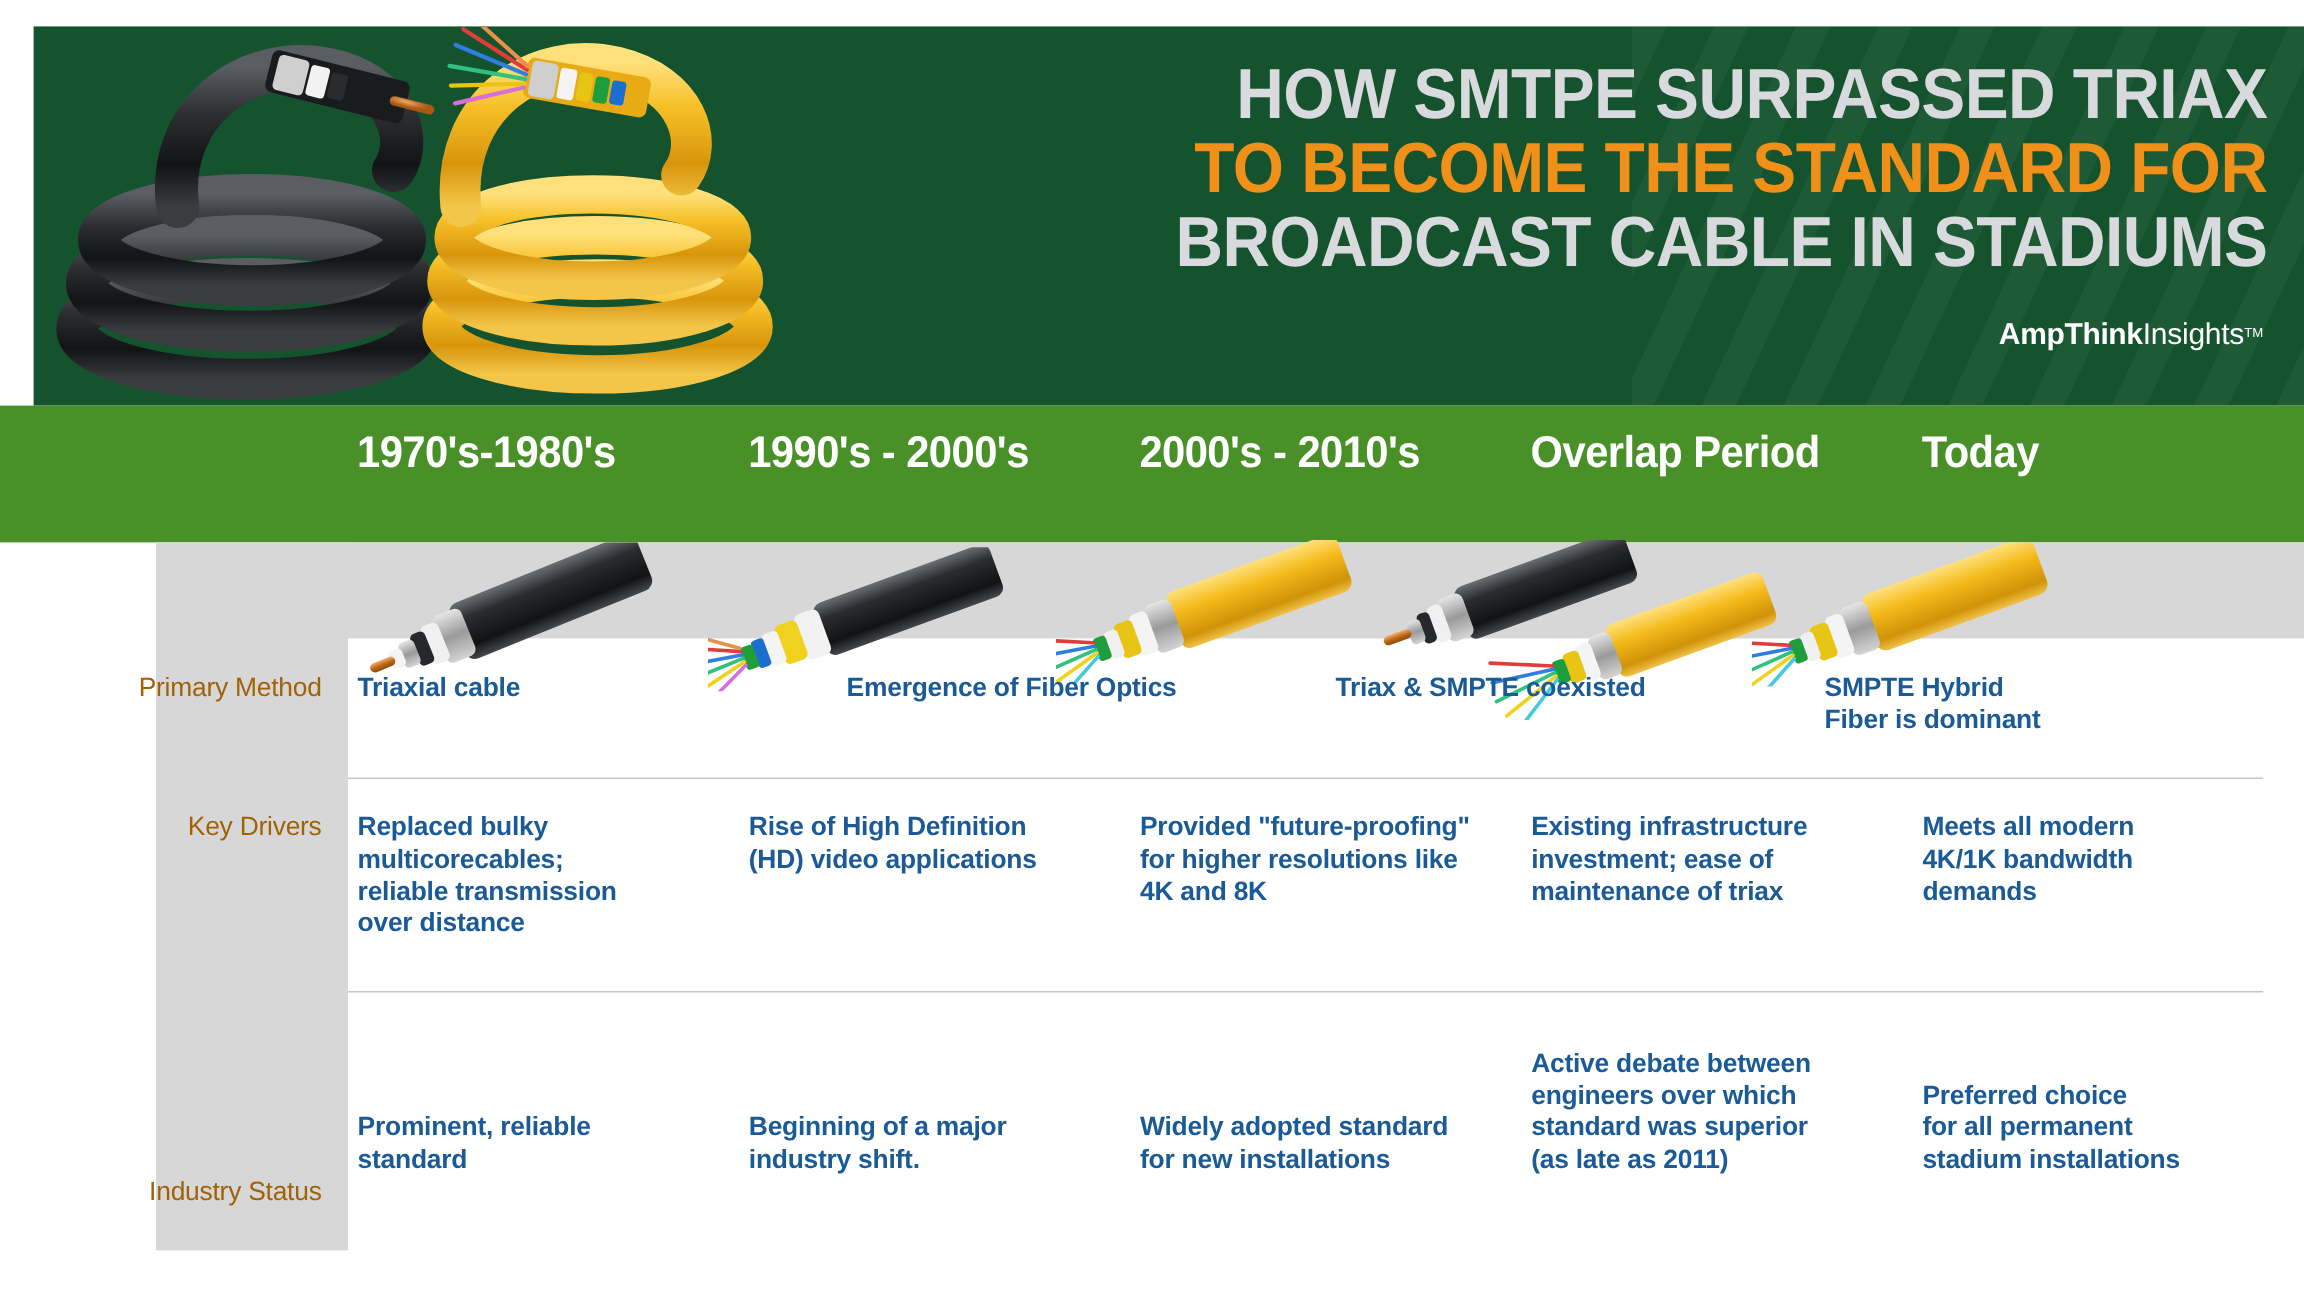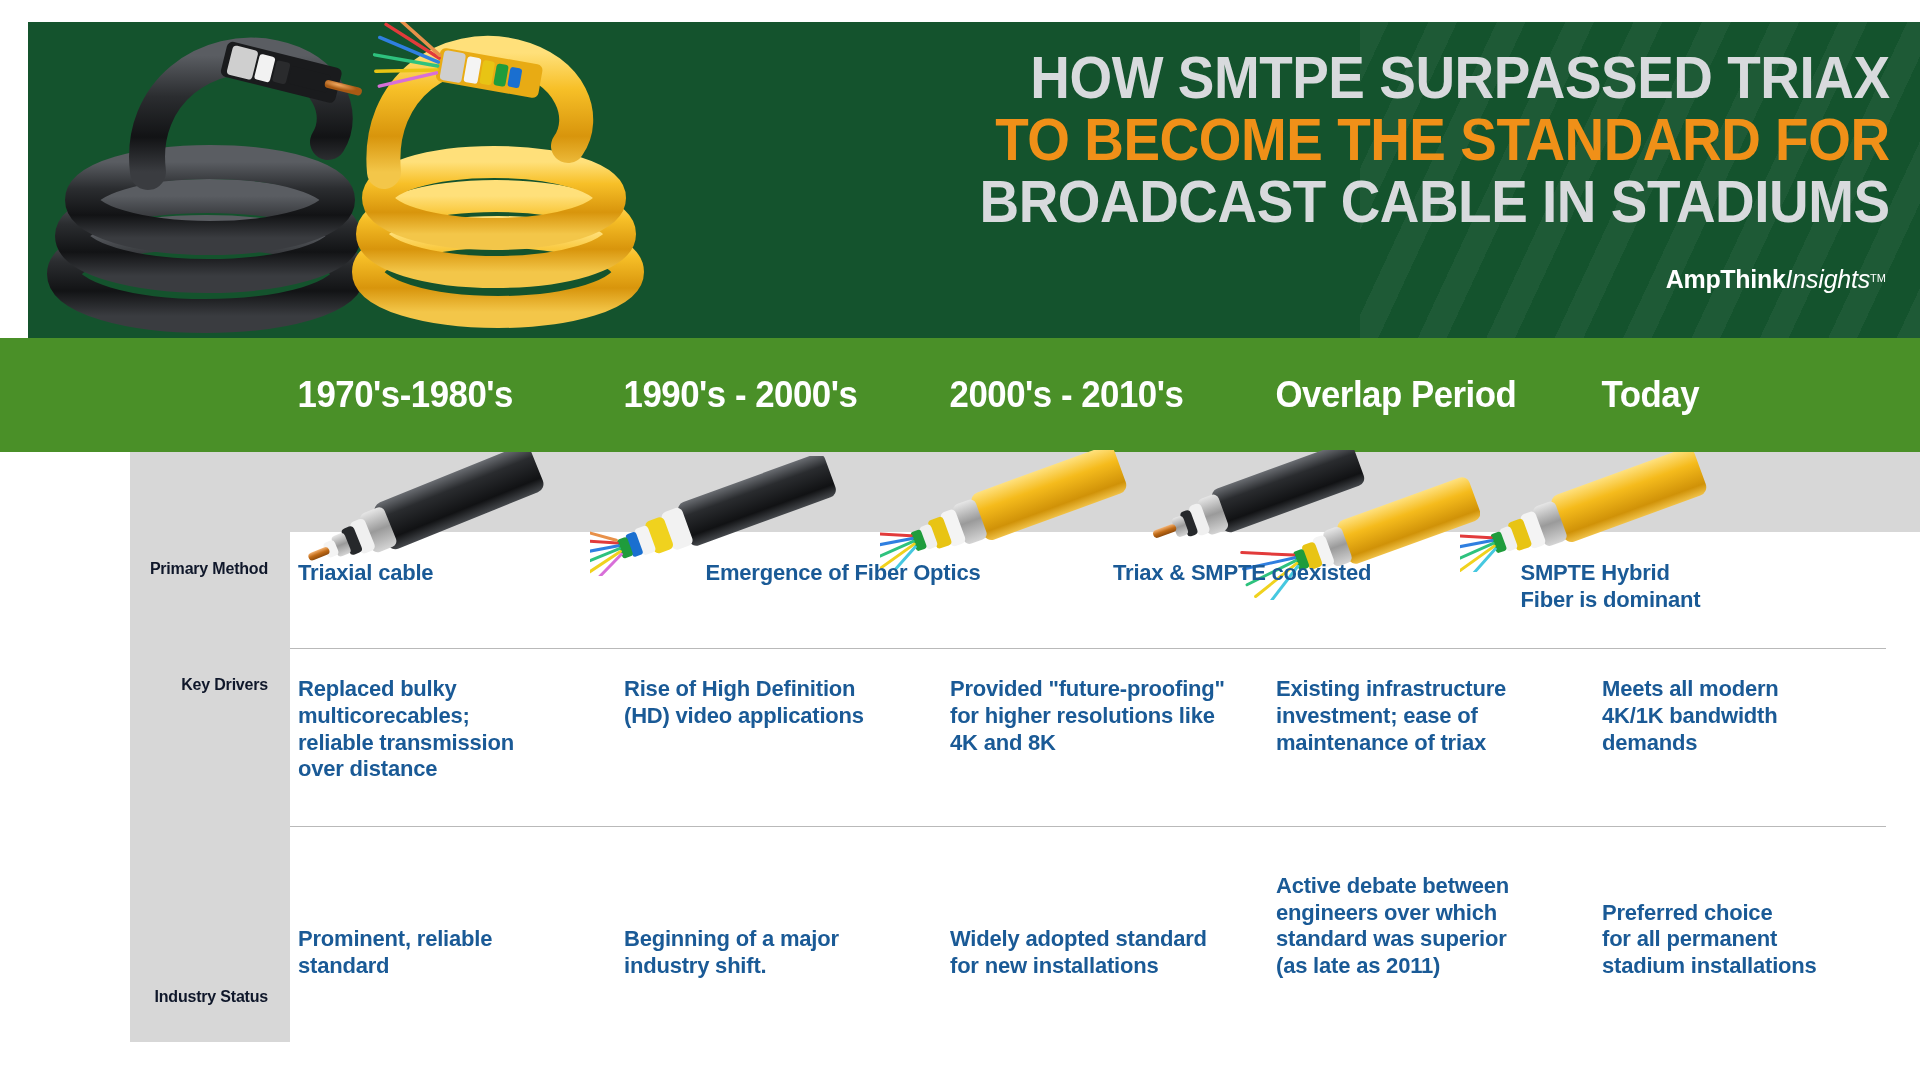--- a/index.html
+++ b/index.html
@@ -21,52 +21,52 @@
   .title-line { font-family:"Liberation Sans Narrow","Liberation Sans", sans-serif;
                 font-weight:bold; font-size:59px; letter-spacing:-0.5px;
                 color:#d8dadd; text-transform:uppercase;
                 transform:scaleX(0.93); transform-origin:right center;
                 white-space:nowrap; display:block; margin-bottom:4px; }
   .title-line.accent { color:#f09018; }
 
   .logo { position:absolute; right:34px; bottom:44px; white-space:nowrap;
           color:#ffffff; }
   .logo-amp { font-size:25px; font-weight:bold; letter-spacing:-0.3px; }
-  .logo-ins { font-size:25px; font-style:italic; font-weight:400;
+  .logo-ins { font-size:25px; font-weight:400;
               letter-spacing:-0.2px; }
   .logo-tm  { font-size:11px; vertical-align:super; font-weight:400; }
 
   
   .coil-wrap { position:absolute; left:0; top:0; width:720px; height:316px; }
 
   
   .green-band { position:absolute; left:0; top:338px; width:1920px; height:114px;
                 background:#4a9028; }
   .era-row { position:absolute; left:0; top:338px; width:1920px; height:92px;
-             display:flex; align-items:flex-end; padding-bottom:14px; }
+             display:flex; align-items:center; padding-bottom:14px; }
   .era-spacer { width:290px; flex:0 0 290px; }
   .era { flex:1 1 0; color:#ffffff; font-weight:bold; font-size:37px;
          font-family:"Liberation Sans Narrow","Liberation Sans", sans-serif;
          letter-spacing:-0.5px; transform:scaleX(0.94); transform-origin:left center;
          white-space:nowrap; padding-left:8px; }
 
   
   .gray-band { position:absolute; left:130px; top:452px; width:1790px; height:80px;
                background:#d7d7d7; }
   
   .sidebar { position:absolute; left:130px; top:452px; width:160px; height:590px;
              background:#d7d7d7; }
 
   
   .table { position:absolute; left:0; top:532px; width:1920px; }
   .trow { display:flex; position:relative; }
   .trow + .trow::before { content:""; position:absolute; left:290px; right:34px;
                           top:0; height:1px; background:#b9b9b9; }
   .rowlabel { width:290px; flex:0 0 290px; text-align:right; padding-right:22px;
-              padding-top:28px; color:#0f172a; font-weight:bold; font-size:16px;
+              padding-top:28px; color:#a16207; font-weight:normal; font-size:22px;
               font-family:"Liberation Sans Narrow","Liberation Sans", sans-serif;
               letter-spacing:-0.2px; }
   .cell { flex:1 1 0; padding:28px 22px 26px 8px; color:#1a5a96;
           font-weight:bold; font-size:22px; line-height:1.22;
           font-family:"Liberation Sans Narrow","Liberation Sans", sans-serif;
           letter-spacing:-0.2px; white-space:pre-line; }
 
   .r1 { min-height:116px; }
   .r2 { min-height:178px; }
   .r3 { min-height:180px;align-items:flex-end; }

